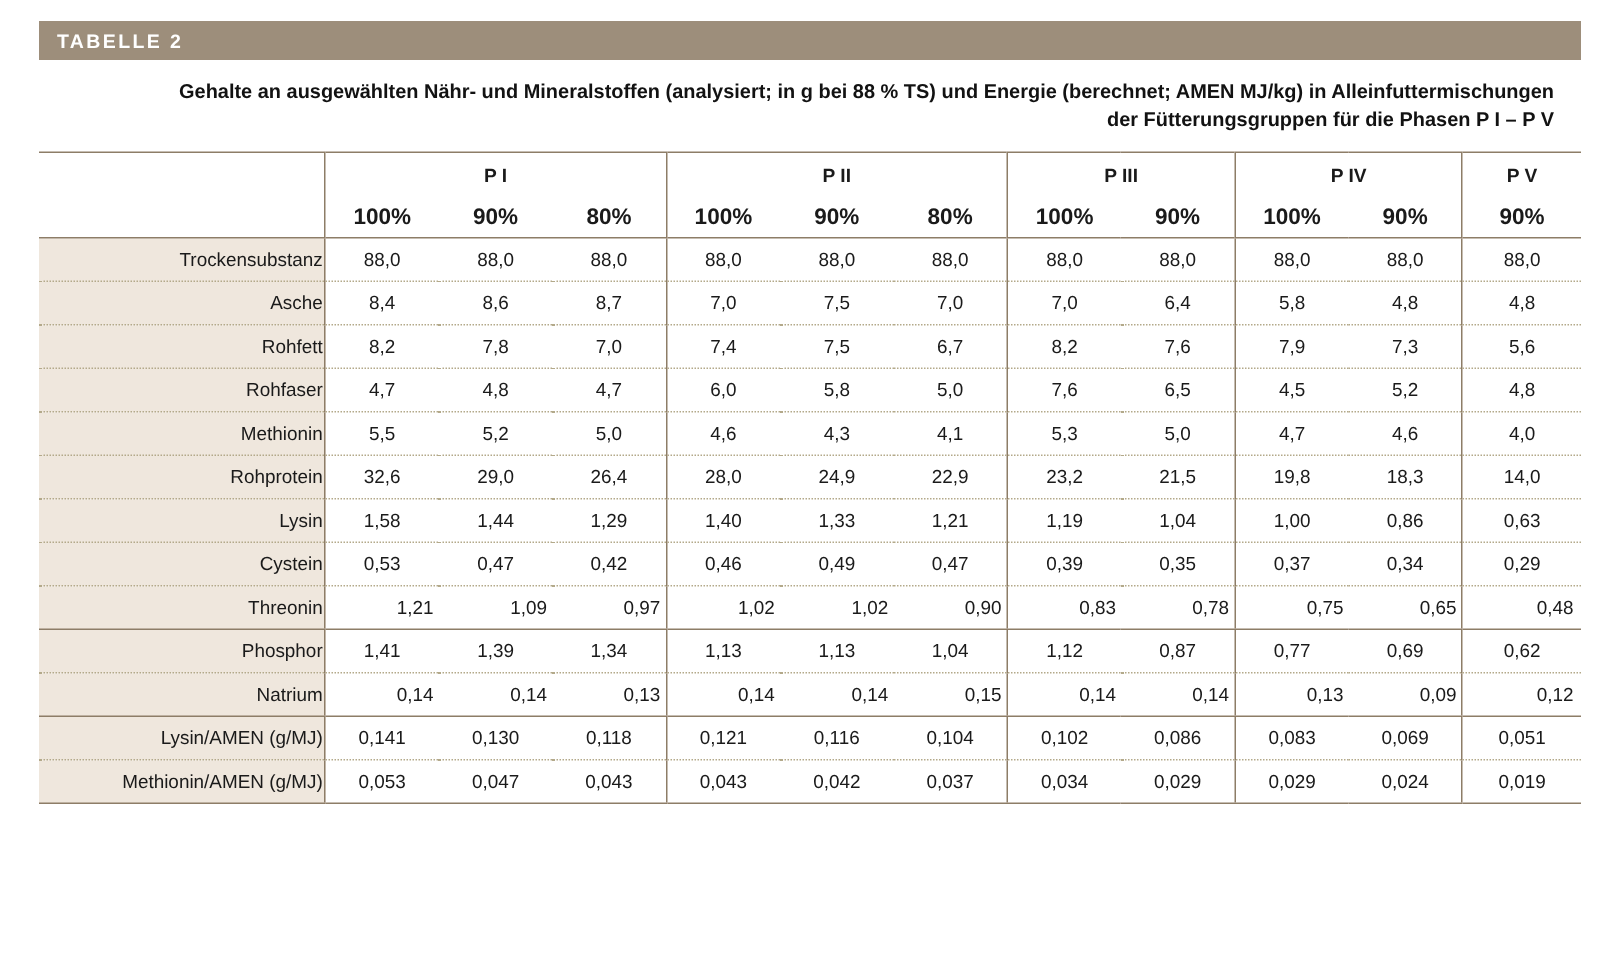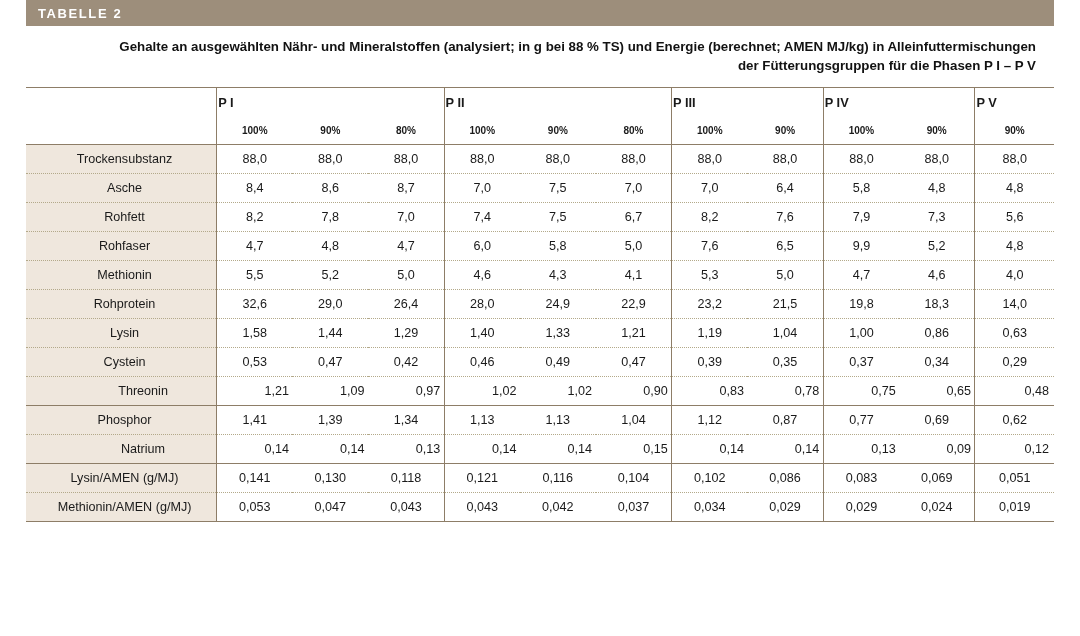--- a/index.html
+++ b/index.html
@@ -16,20 +16,21 @@
   }
   .page {
     position: relative;
     width: 1080px;
     height: 636px;
     box-sizing: border-box;
     padding: 0 26px;
   }
   
   .tab-bar {
+    margin-top: 14px;
     height: 26px;
     background: #9d8e7b;
     display: flex;
     align-items: center;
     padding-left: 12px;
   }
   .tab-bar .tab-label {
     color: #ffffff;
     font-size: 13px;
     font-weight: bold;
@@ -55,47 +56,48 @@
     font-size: 12.6px;
   }
   table.data col.lab { width: 186px; }
   table.data col.num { width: 74px; }
   table.data col.numw { width: 77px; }
 
   .hdr-group td, .hdr-group th {
     height: 26px;
     font-weight: bold;
     font-size: 12.8px;
+    text-align: center;
     vertical-align: middle;
     border-bottom: none;
   }
   .hdr-pct td {
     height: 26px;
     font-weight: bold;
-    font-size: 10px;
+    font-size: 15px;
     text-align: center;
     vertical-align: middle;
   }
   .rule-top { border-top: 1.6px solid #8d7d67; }
   .rule-bot { border-bottom: 1.6px solid #8d7d67; }
 
   tbody tr td {
     height: 26px;
     vertical-align: middle;
     border-bottom: 1px dotted #b5a territory;
   }
   tbody tr td {
     border-bottom: 1px dotted #b0a header;
   }
   
   tbody tr td { border-bottom: 1px dotted #b3a header; }
   tbody tr td { border-bottom: 1px dotted #b3a98a; }
 
   td.label {
-    text-align: center;
+    text-align: right;
     padding-left: 8px;
     background: #efe7dd;
     font-size: 12.6px;
   }
   td.val {
     text-align: center;
     font-size: 12.6px;
   }
   .grp-sep {
     border-left: 1.3px solid #8d7d67;
@@ -208,21 +210,21 @@
         <tr>
           <td class="label">Rohfaser</td>
           <td class="val grp-sep">4,7</td>
           <td class="val">4,8</td>
           <td class="val">4,7</td>
           <td class="val grp-sep">6,0</td>
           <td class="val">5,8</td>
           <td class="val">5,0</td>
           <td class="val grp-sep">7,6</td>
           <td class="val">6,5</td>
-          <td class="val grp-sep">9,9</td>
+          <td class="val grp-sep">4,5</td>
           <td class="val">5,2</td>
           <td class="val grp-sep">4,8</td>
         </tr>
         <tr>
           <td class="label">Methionin</td>
           <td class="val grp-sep">5,5</td>
           <td class="val">5,2</td>
           <td class="val">5,0</td>
           <td class="val grp-sep">4,6</td>
           <td class="val">4,3</td>

